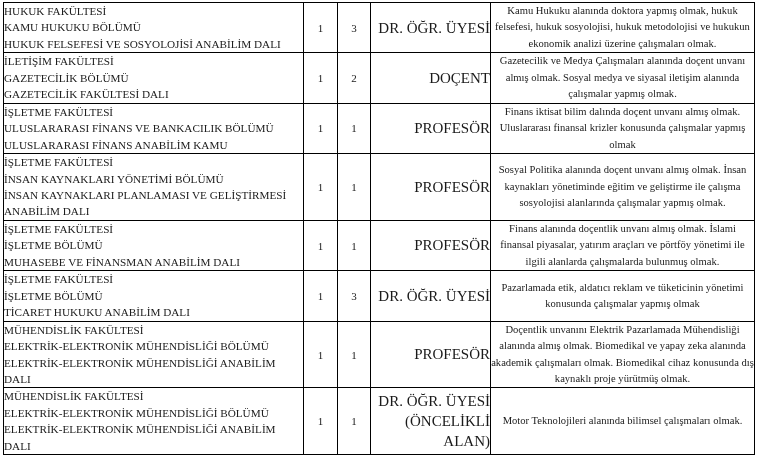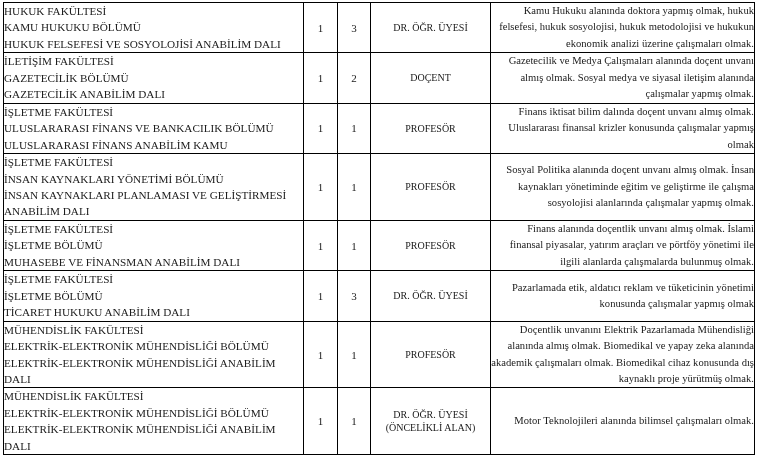--- a/index.html
+++ b/index.html
@@ -45,32 +45,32 @@
     text-align: left;
     vertical-align: middle;
   }
   .cell-unit .line { white-space: nowrap; }
   .cell-num {
     text-align: center;
     font-size: 11px;
     vertical-align: middle;
   }
   .cell-title {
-    text-align: center;
-    font-size: 10px;
+    text-align: right;
+    font-size: 15px;
     line-height: 1.35;
     vertical-align: middle;
     padding: 2px 2px;
   }
   .cell-title .sub { display: block; font-family: Liberation Serif, serif; }
   .cell-desc {
     padding: 4px 6px 4px 7px;
     font-size: 10.6px;
     line-height: 1.55;
-    text-align: right;
+    text-align: center;
     vertical-align: middle;
     margin-top: 40px;
   }
 </style>
 </head>
 <body>
 
 <div class="table-wrap">
   <table class="positions-table">
     <colgroup>
@@ -89,21 +89,21 @@
           </td>
           <td class="cell-num">1</td>
           <td class="cell-num">3</td>
           <td class="cell-title"><span>DR. ÖĞR. ÜYESİ</span></td>
           <td class="cell-desc">Kamu Hukuku alanında doktora yapmış olmak, hukuk felsefesi, hukuk sosyolojisi, hukuk metodolojisi ve hukukun ekonomik analizi üzerine çalışmaları olmak.</td>
         </tr>
         <tr>
           <td class="cell-unit">
             <div class="line">İLETİŞİM FAKÜLTESİ</div>
             <div class="line">GAZETECİLİK BÖLÜMÜ</div>
-            <div class="line">GAZETECİLİK ANABİLİM DALI</div>
+            <div class="line">GAZETECİLİK FAKÜLTESİ DALI</div>
           </td>
           <td class="cell-num">1</td>
           <td class="cell-num">2</td>
           <td class="cell-title"><span>DOÇENT</span></td>
           <td class="cell-desc">Gazetecilik ve Medya Çalışmaları alanında doçent unvanı almış olmak. Sosyal medya ve siyasal iletişim alanında çalışmalar yapmış olmak.</td>
         </tr>
         <tr>
           <td class="cell-unit">
             <div class="line">İŞLETME FAKÜLTESİ</div>
             <div class="line">ULUSLARARASI FİNANS VE BANKACILIK BÖLÜMÜ</div>

